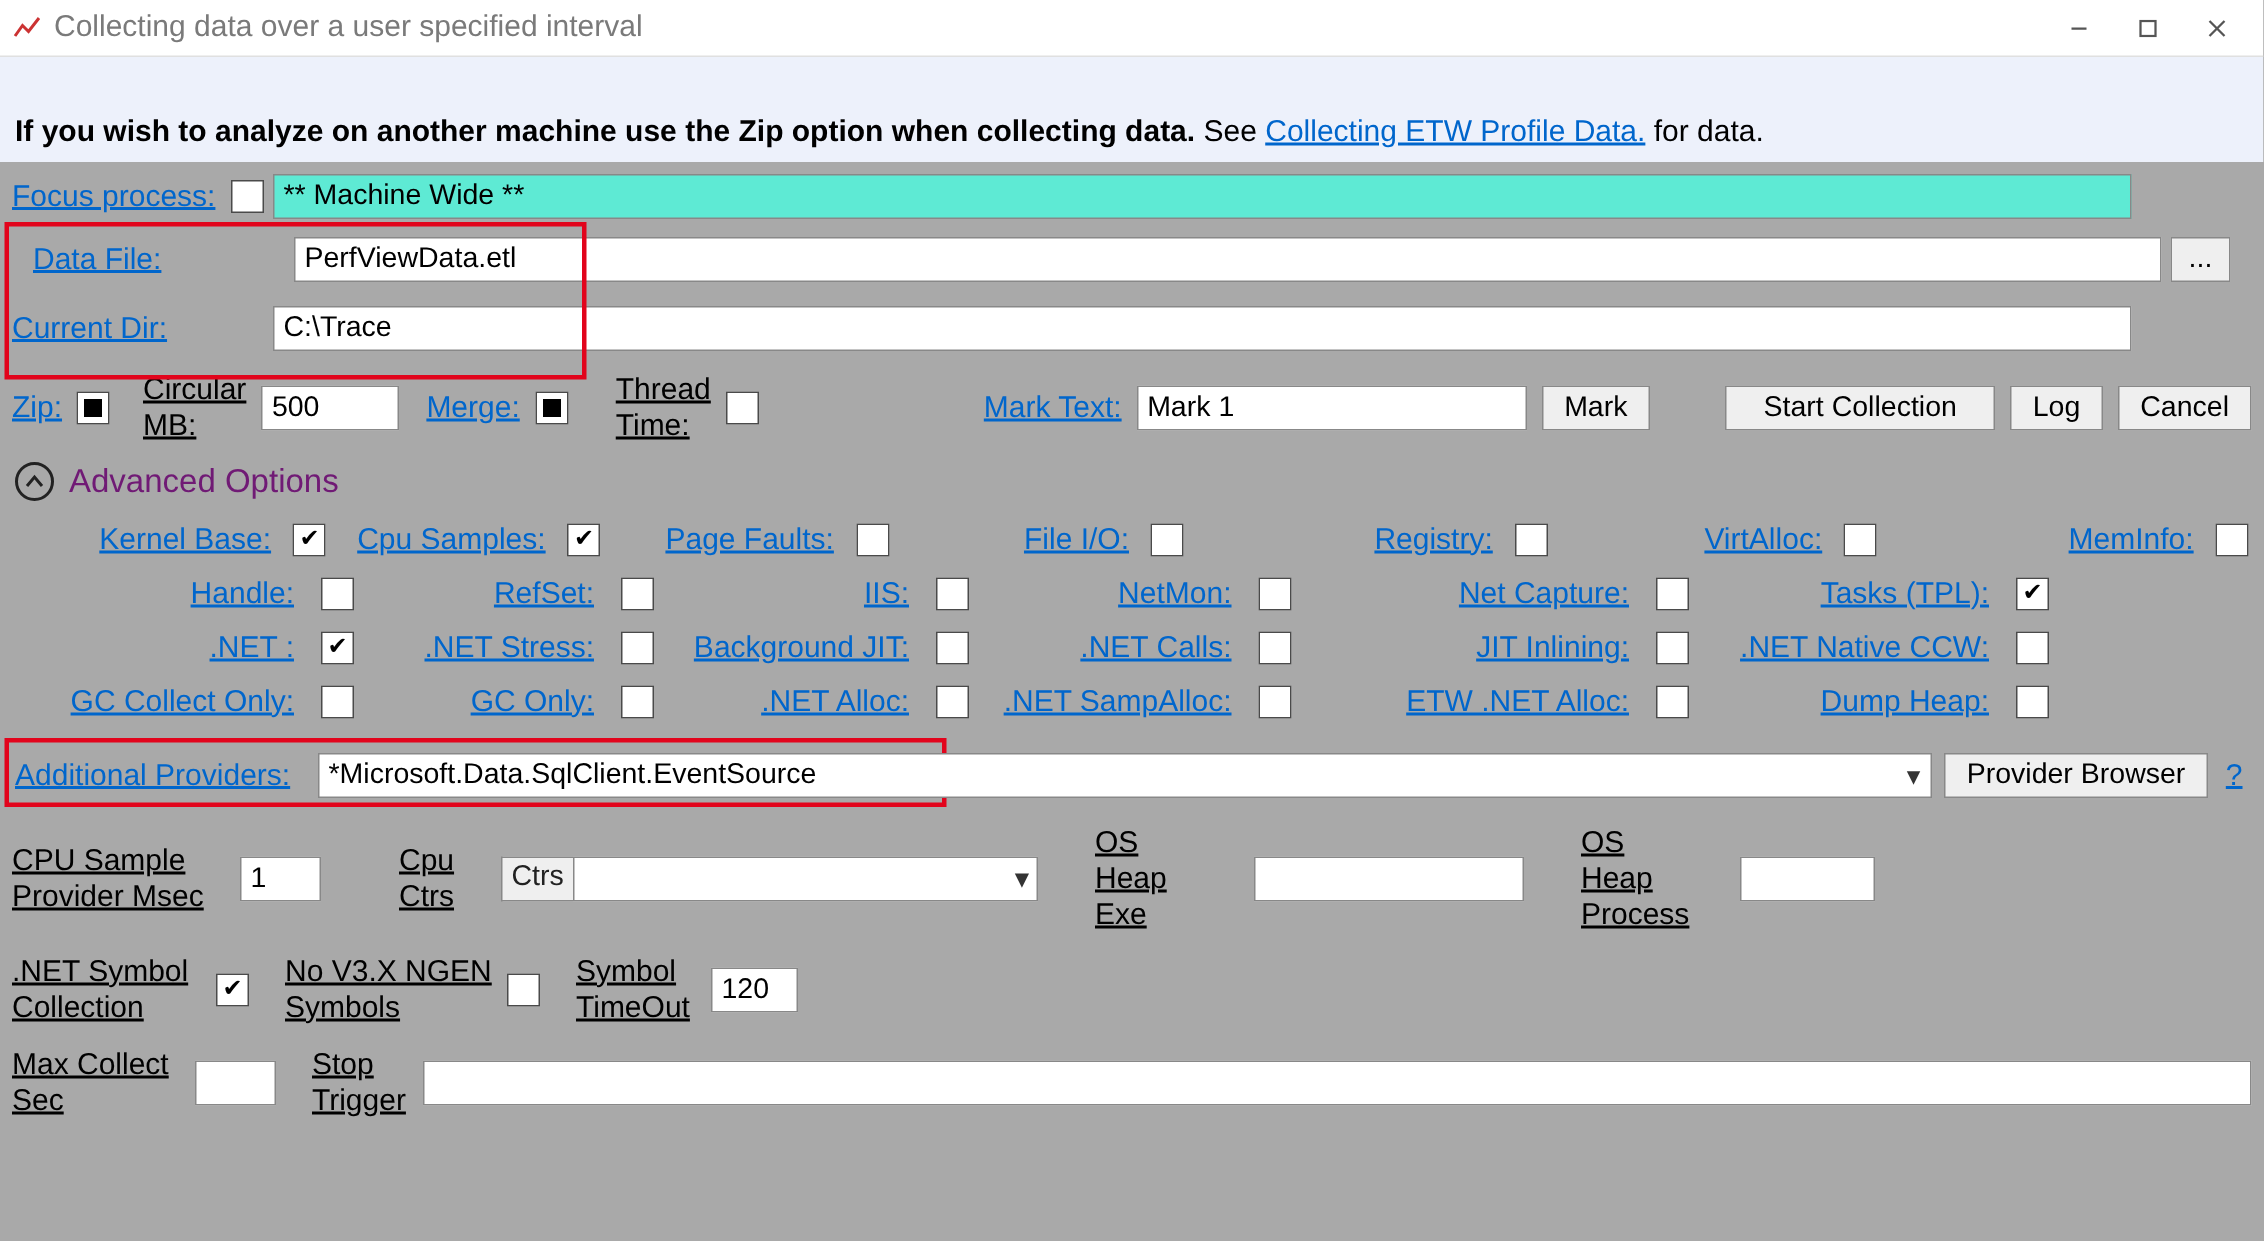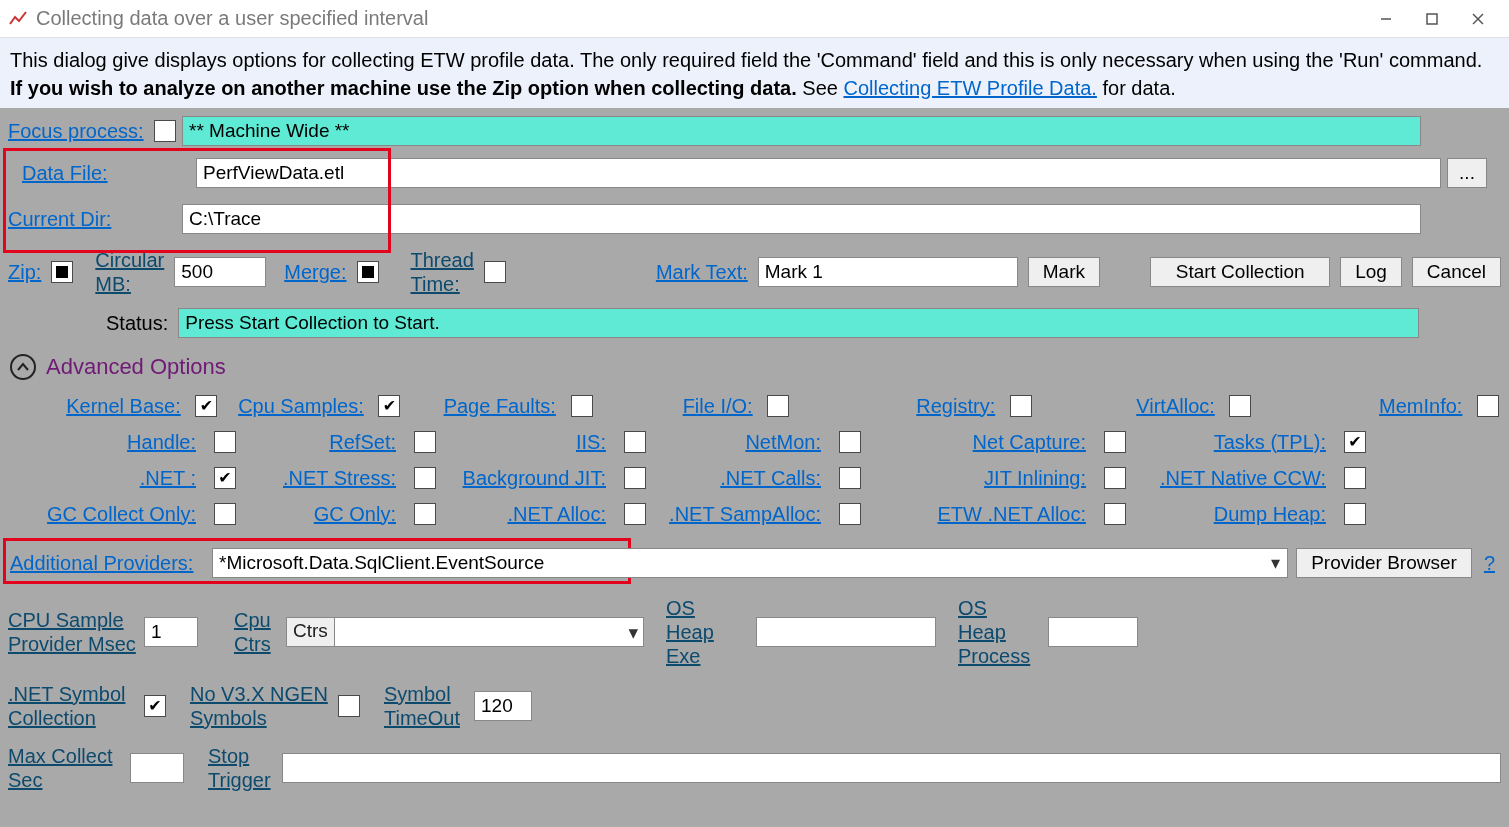--- a/index.html
+++ b/index.html
@@ -54,21 +54,21 @@
   .c7 {width:175px;} .c8 {width:40px;}
   .c9 {width:225px;} .c10{width:40px;}
   .c11{width:200px;} .c12{width:40px;}
   .cMem{width:165px; margin-left:60px;} .cMcb{width:40px;}
 
   .select-input { height:30px; background:#fff; border:1px solid #888; font-size:19px; padding:0 22px 0 6px; position:relative;}
   .select-input::after{content:"▾"; position:absolute; right:5px; top:50%; transform:translateY(-50%); color:#333;}
   
   .qmark { color:#0066cc; text-decoration:underline; font-size:20px; padding:0 4px;}
   
-  .stacked-link { color:#0c4a6e; text-decoration:underline; font-size:20px; line-height:1.2; }
+  .stacked-link { color:#000000; text-decoration:underline; font-size:20px; line-height:1.2; }
   .stacked-link span{display:block;}
 </style>
 </head>
 <body>
 
 <div class="titlebar">
   <span class="app-icon">
     <svg width="18" height="18" viewBox="0 0 18 18">
         <polyline points="1,14 6,7 10,11 17,2" fill="none" stroke="#cc3333" stroke-width="2"></polyline>
       </svg>
@@ -86,21 +86,21 @@
     </div>
   <div class="win-btn close">
       <svg width="12" height="12">
         <line x1="1" y1="1" x2="11" y2="11" stroke-width="1.5"></line>
         <line x1="11" y1="1" x2="1" y2="11" stroke-width="1.5"></line>
       </svg>
     </div>
 </div>
 
 <div class="banner">
-  <span>This dialog give displays options for collecting ETW profile data. The only required field the 'Command' field and this is only necessary when using the 'Run' command.</span><br>
+  <br>
   <b>If you wish to analyze on another machine use the Zip option when collecting data.</b>
   <span> See </span>
   <a href="#" class="link">Collecting ETW Profile Data.</a>
   <span> for data.</span>
 </div>
 
 <div class="form-area">
 
   <div class="row">
     <a href="#" class="row-label-link" style="width:140px">Focus process:</a>
@@ -145,24 +145,20 @@
     <a href="#" class="row-label-link" style="margin-left:140px">Mark Text:</a>
     <input class="text-input" style="width: 260px;" value="Mark 1">
     <button class="btn">Mark</button>
 
     <div style="flex:1"></div>
     <button class="btn" style="width:180px">Start Collection</button>
     <button class="btn">Log</button>
     <button class="btn">Cancel</button>
   </div>
 
-  <div class="status-row">
-    <span class="plain-label">Status:</span>
-    <input class="text-input gray-input" style="flex: 1 1 0%; margin-right: 80px;" value="Press Start Collection to Start.">
-  </div>
 
   <div class="adv-header">
     <span class="adv-toggle">
       <svg width="14" height="14">
           <polyline points="2,10 7,4 12,10" fill="none" stroke="#222" stroke-width="2"></polyline>
         </svg>
     </span>
     <span class="adv-title">Advanced Options</span>
   </div>
 
@@ -337,21 +333,21 @@
       <a href="#" class="row-label-link" style="width:194px">Additional Providers:</a>
       <div style="flex:1; position:relative;">
         <input class="text-input" style="width: 100%; padding-right: 33px;" value="*Microsoft.Data.SqlClient.EventSource">
         <span style="position:absolute; right:8px; top:50%; transform:translateY(-50%); color:#333">▾</span>
       </div>
       <button class="btn">Provider Browser</button>
       <a href="#" class="qmark">?</a>
     </div>
   </div>
 
-  <div class="row" style="gap:8px; padding:6px 2px">
+  <div class="row" style="gap:24px; padding:6px 2px">
     <a href="#" class="stacked-link" style="width:128px">
       <span>CPU Sample</span>
         <span>Provider Msec</span>
     </a>
     <input class="text-input" style="width: 54px;" value="1">
 
     <a href="#" class="stacked-link" style="width:44px; margin-left:28px">
       <span>Cpu</span>
         <span>Ctrs</span>
     </a>

